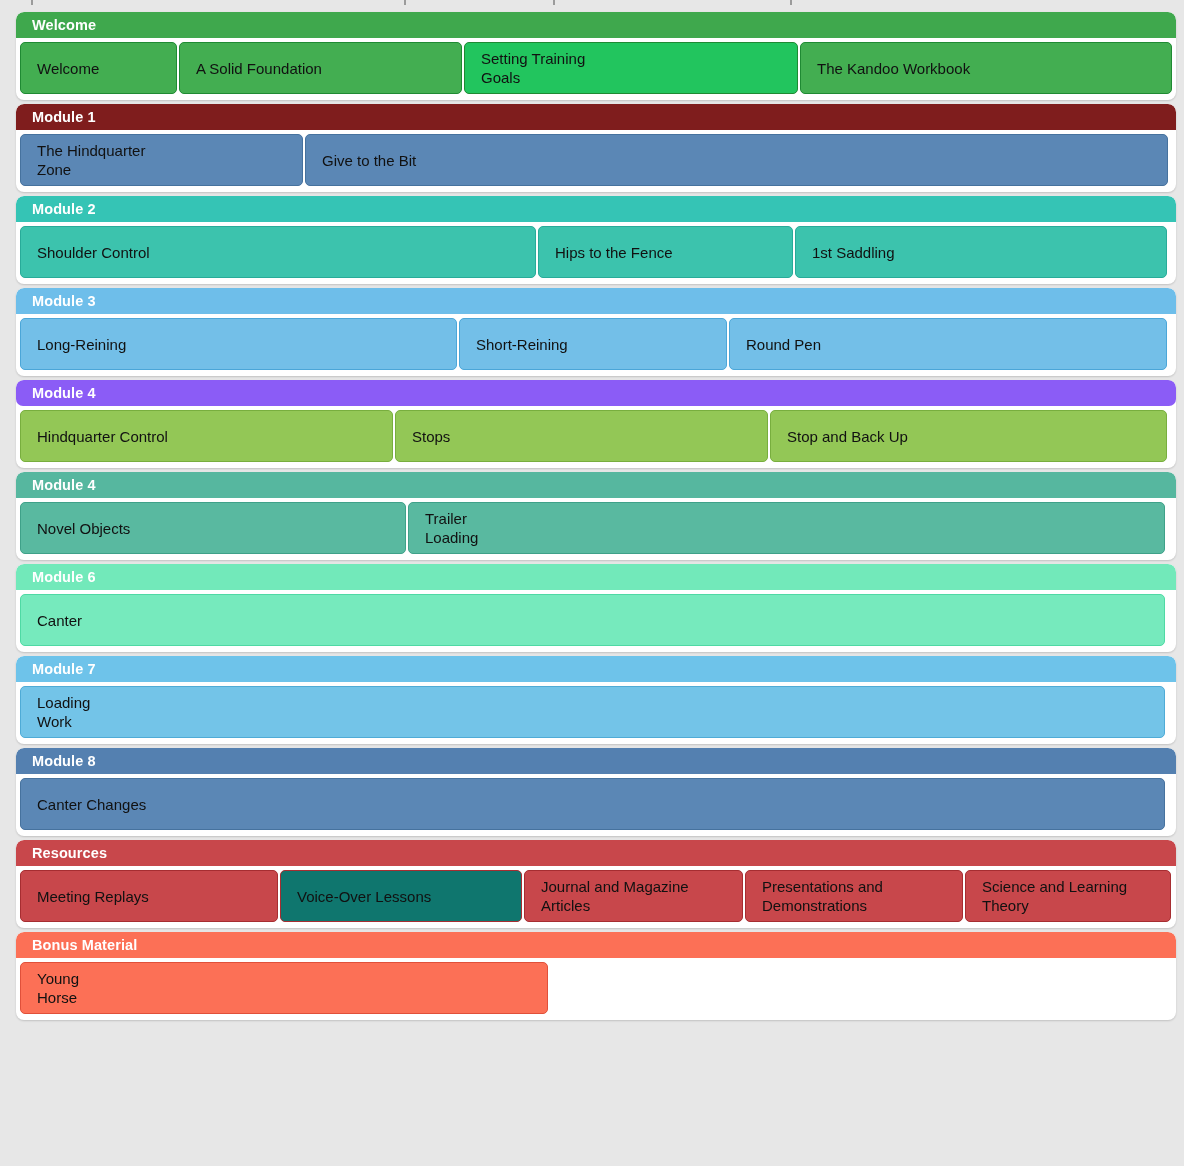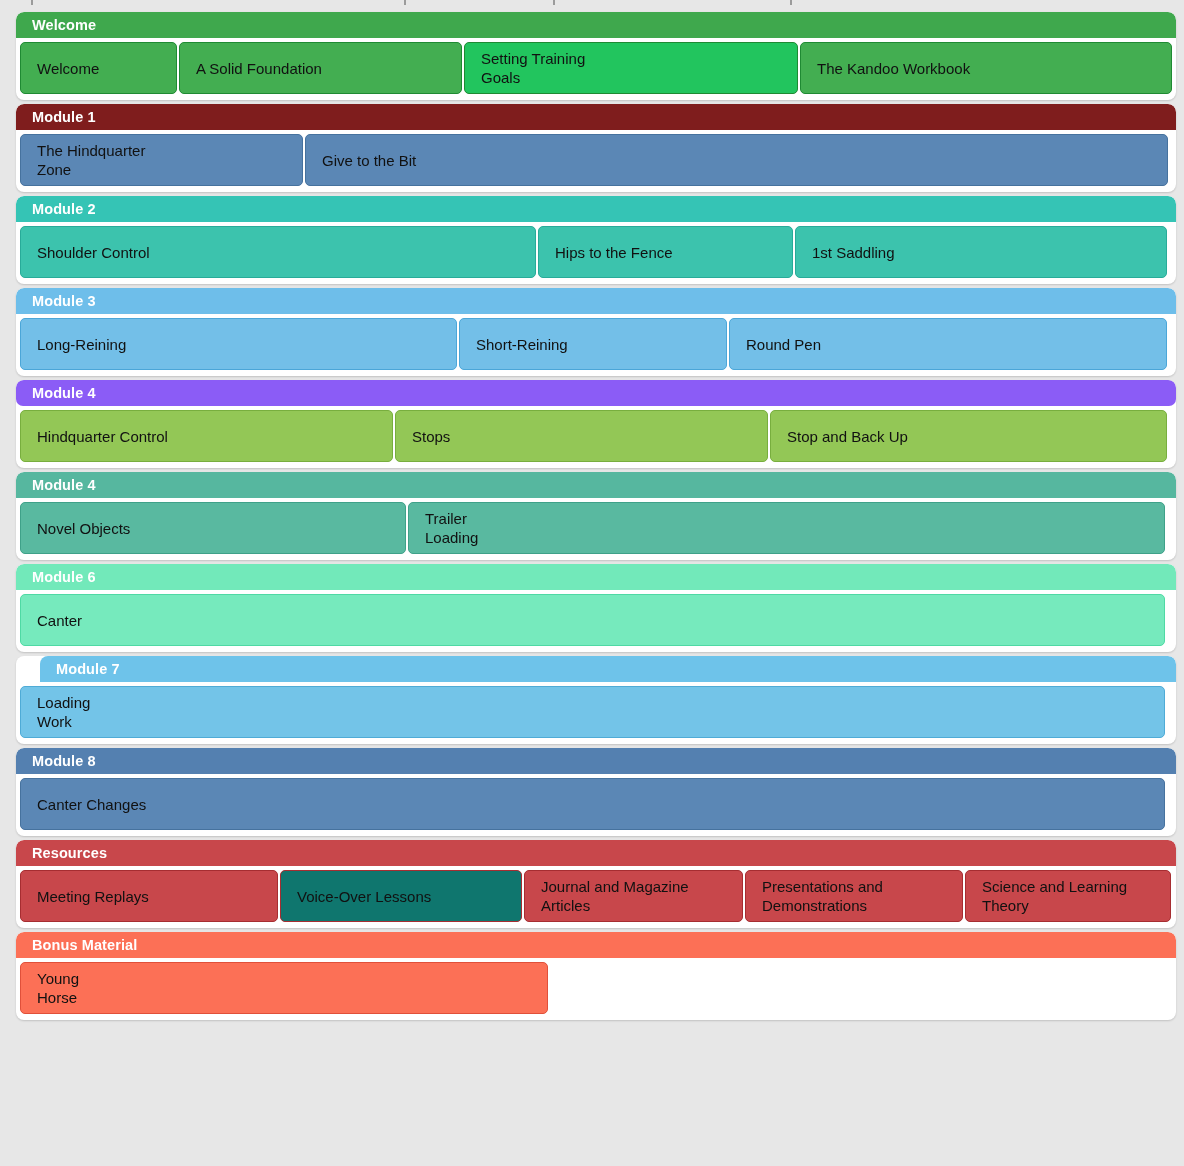--- a/index.html
+++ b/index.html
@@ -180,21 +180,21 @@
     </div>
     <div class="section-card">
       <div class="section-header" style="background: rgb(114, 233, 186);">Module 6</div>
       <div class="section-items">
         <div class="item-cell" style="background: rgb(118, 234, 189); border: 1px solid rgb(79, 217, 164); flex: 0 0 1145px; width: 1145px;">
           <span class="item-label">Canter</span>
         </div>
       </div>
     </div>
     <div class="section-card">
-      <div class="section-header" style="background: rgb(110, 195, 234); margin-left: 24px;">Module 7</div>
+      <div class="section-header" style="background: rgb(110, 195, 234);">Module 7</div>
       <div class="section-items">
         <div class="item-cell" style="background: rgb(115, 196, 232); border: 1px solid rgb(79, 171, 214); flex: 0 0 1145px; width: 1145px;">
           <span class="item-label">Loading
 Work</span>
         </div>
       </div>
     </div>
     <div class="section-card">
       <div class="section-header" style="background: rgb(84, 128, 176);">Module 8</div>
       <div class="section-items">

